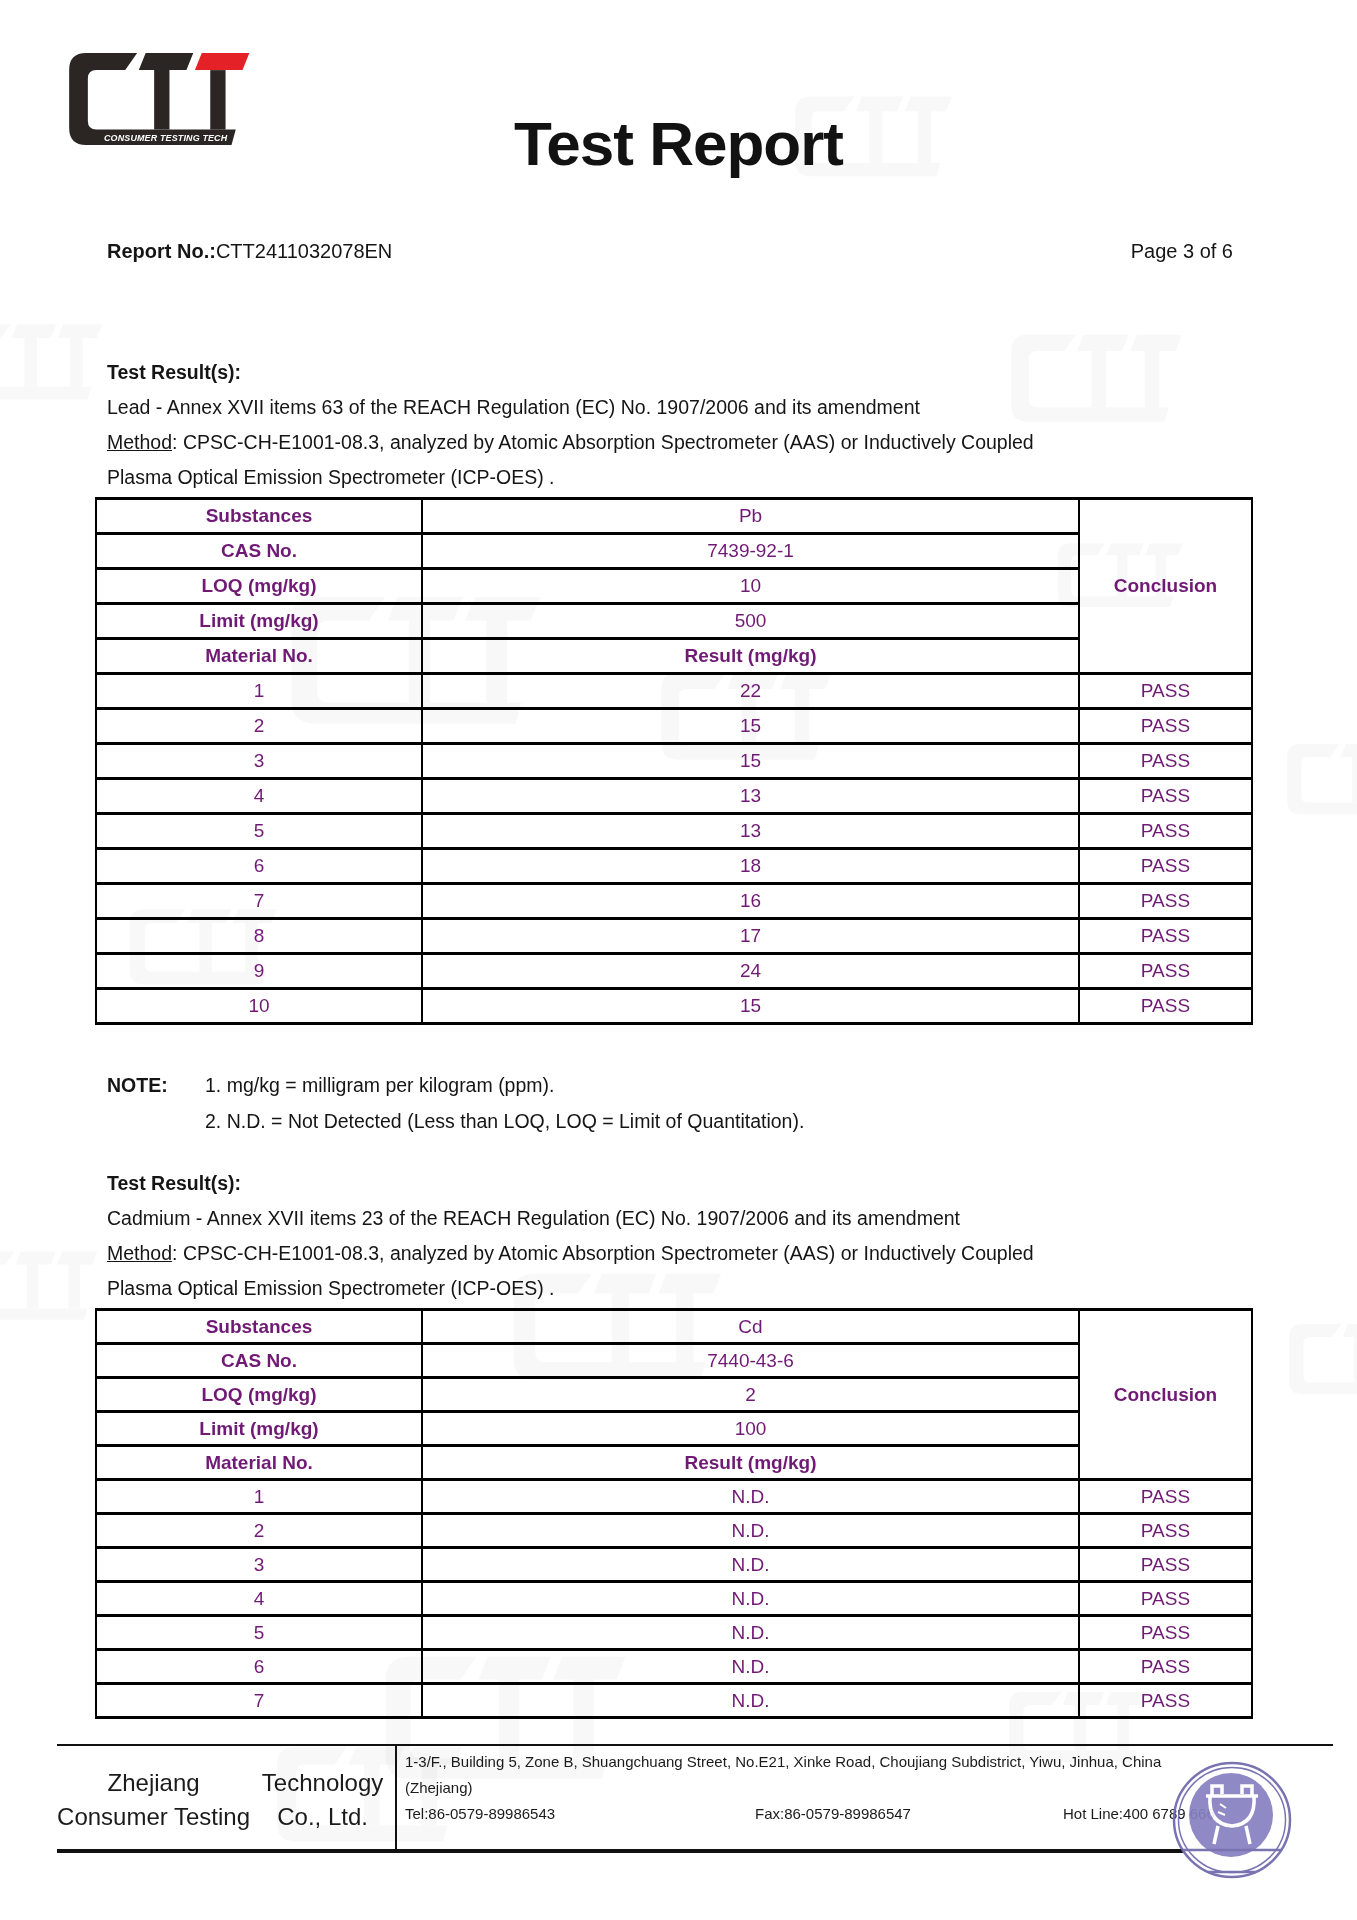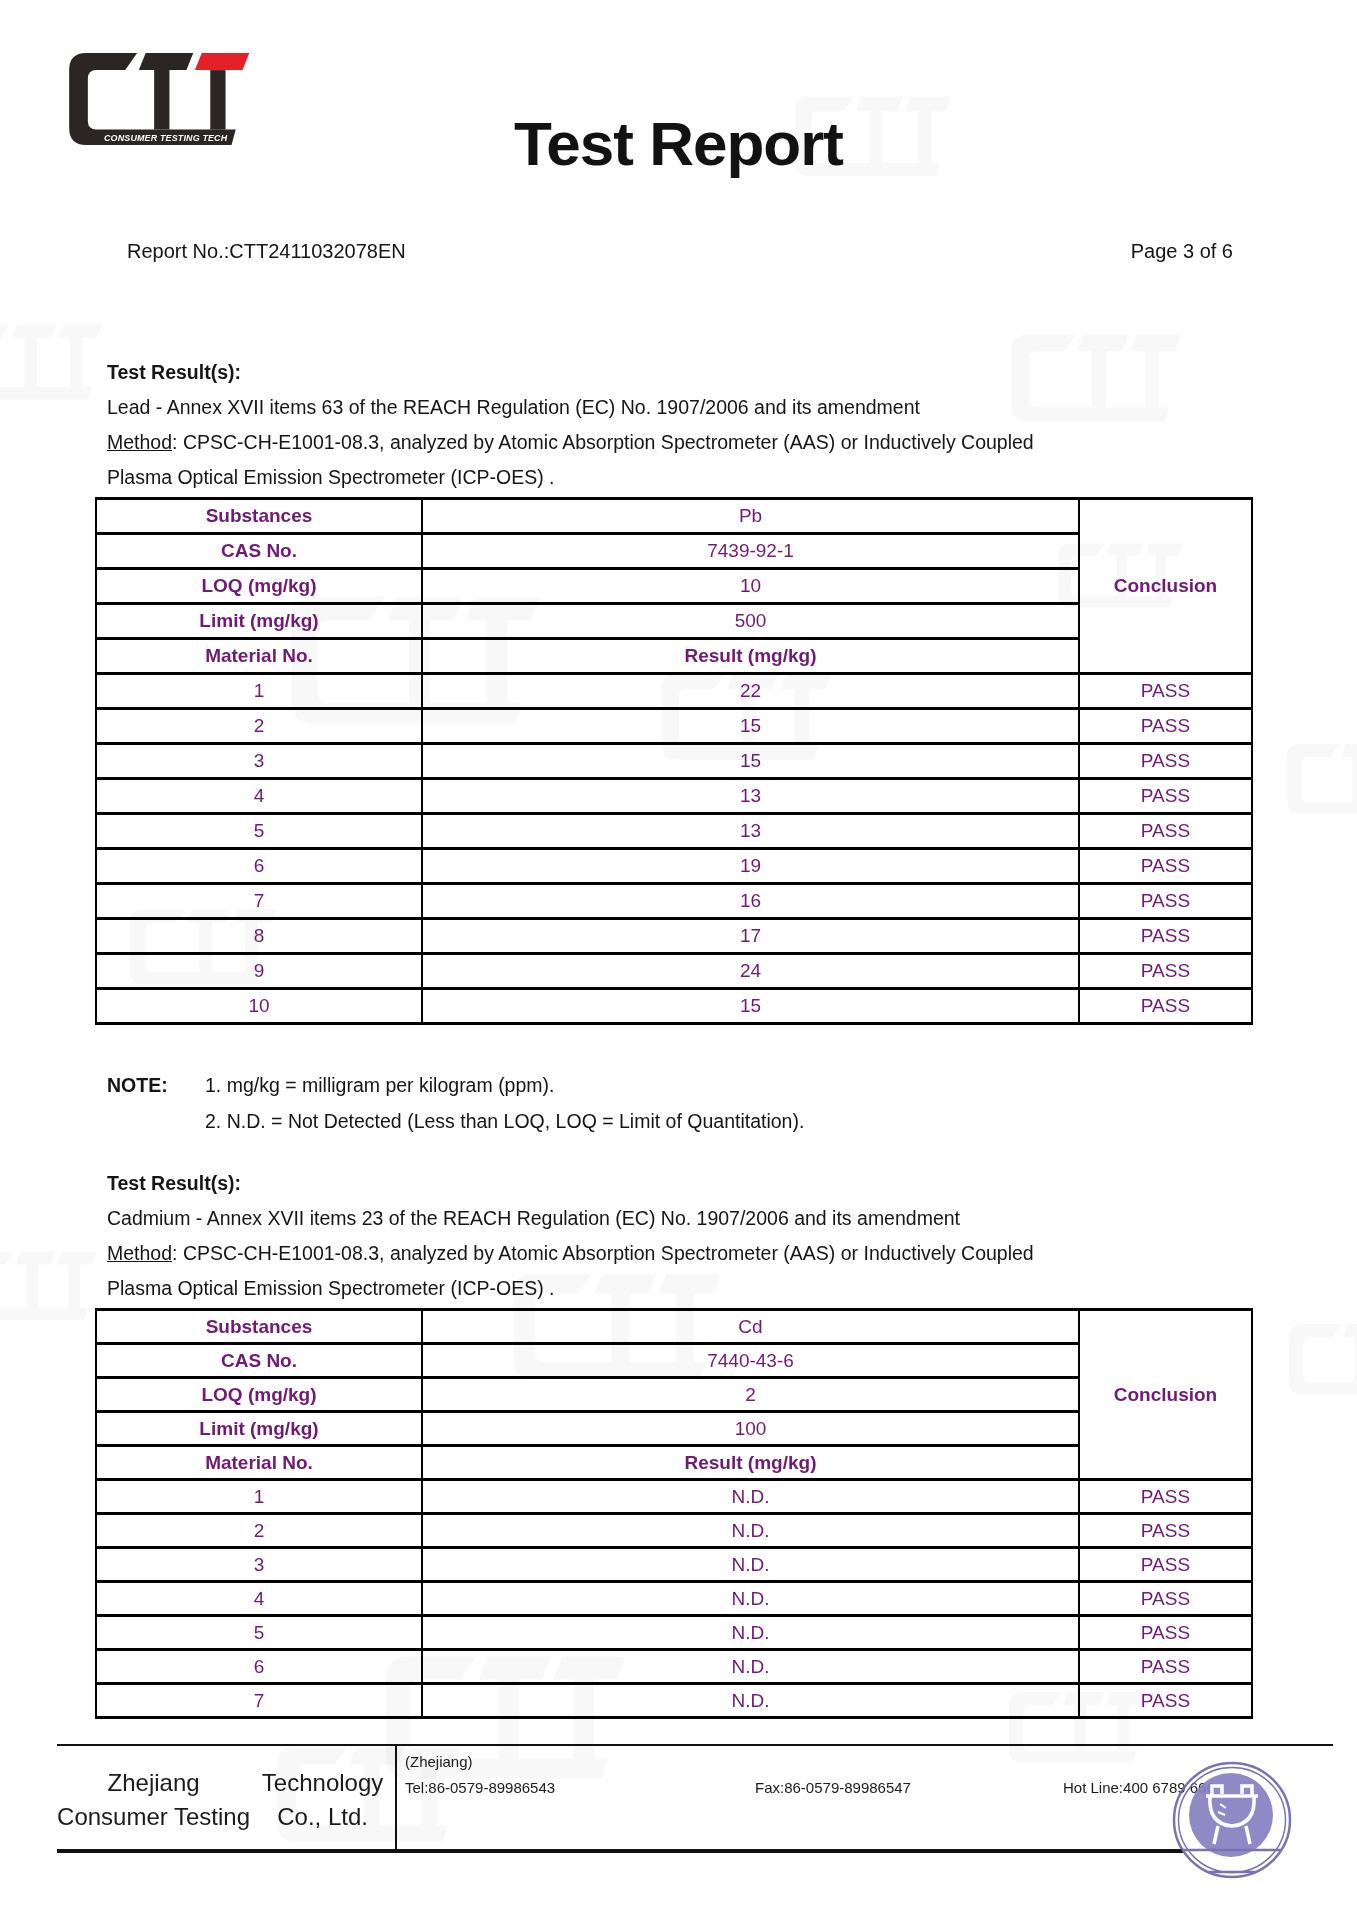--- a/index.html
+++ b/index.html
@@ -21,21 +21,21 @@
   .title{
     position:absolute;left:0;top:108px;width:100%;
     text-align:center;font-size:62px;font-weight:800;letter-spacing:-1px;
     color:#121212;margin:0;
   }
   .meta{
     position:absolute;left:107px;top:240px;width:1126px;
     display:flex;justify-content:space-between;align-items:baseline;
     font-size:20px;
   }
-  .meta .lbl{font-weight:normal;margin-left:20px;}
+  .meta .lbl{font-weight:bold;}
   
   .sec{position:absolute;left:107px;width:1148px;font-size:19.5px;line-height:35px;}
   .sec1{top:355px;}
   .sec2{top:1166px;line-height:35px;}
   .sec h2{margin:0;font-size:19.5px;font-weight:bold;line-height:35px;}
   .sec p{margin:0;}
   .u{text-decoration:underline;}
   
   table.t{
     position:absolute;left:95px;width:1156px;
@@ -243,21 +243,21 @@
         </tr>
 
         <tr>
           <td>5</td>
           <td>13</td>
           <td>PASS</td>
         </tr>
 
         <tr>
           <td>6</td>
-          <td>19</td>
+          <td>18</td>
           <td>PASS</td>
         </tr>
 
         <tr>
           <td>7</td>
           <td>16</td>
           <td>PASS</td>
         </tr>
 
         <tr>
@@ -369,20 +369,21 @@
         </tr>
       </tbody>
   </table>
 
   <div class="footer">
     <div class="f-left">
       <div>Zhejiang Consumer Testing</div>
       <div>Technology Co., Ltd.</div>
     </div>
     <div class="f-right">
+      <div class="f-row">1-3/F., Building 5, Zone B, Shuangchuang Street, No.E21, Xinke Road, Choujiang Subdistrict, Yiwu, Jinhua, China</div>
       <div class="f-row">(Zhejiang)</div>
       <div class="f-row">
         <span class="cw1">Tel:86-0579-89986543</span><span class="cw2">Fax:86-0579-89986547</span><span>Hot Line:400 6789 666</span>
       </div>
     </div>
   </div>
   <div class="f-rule"></div>
 
   <svg class="stamp" viewBox="0 0 128 125">
     <ellipse cx="62" cy="60" rx="58" ry="57" fill="none" stroke-width="2.5" stroke="#6e68ac"></ellipse>

